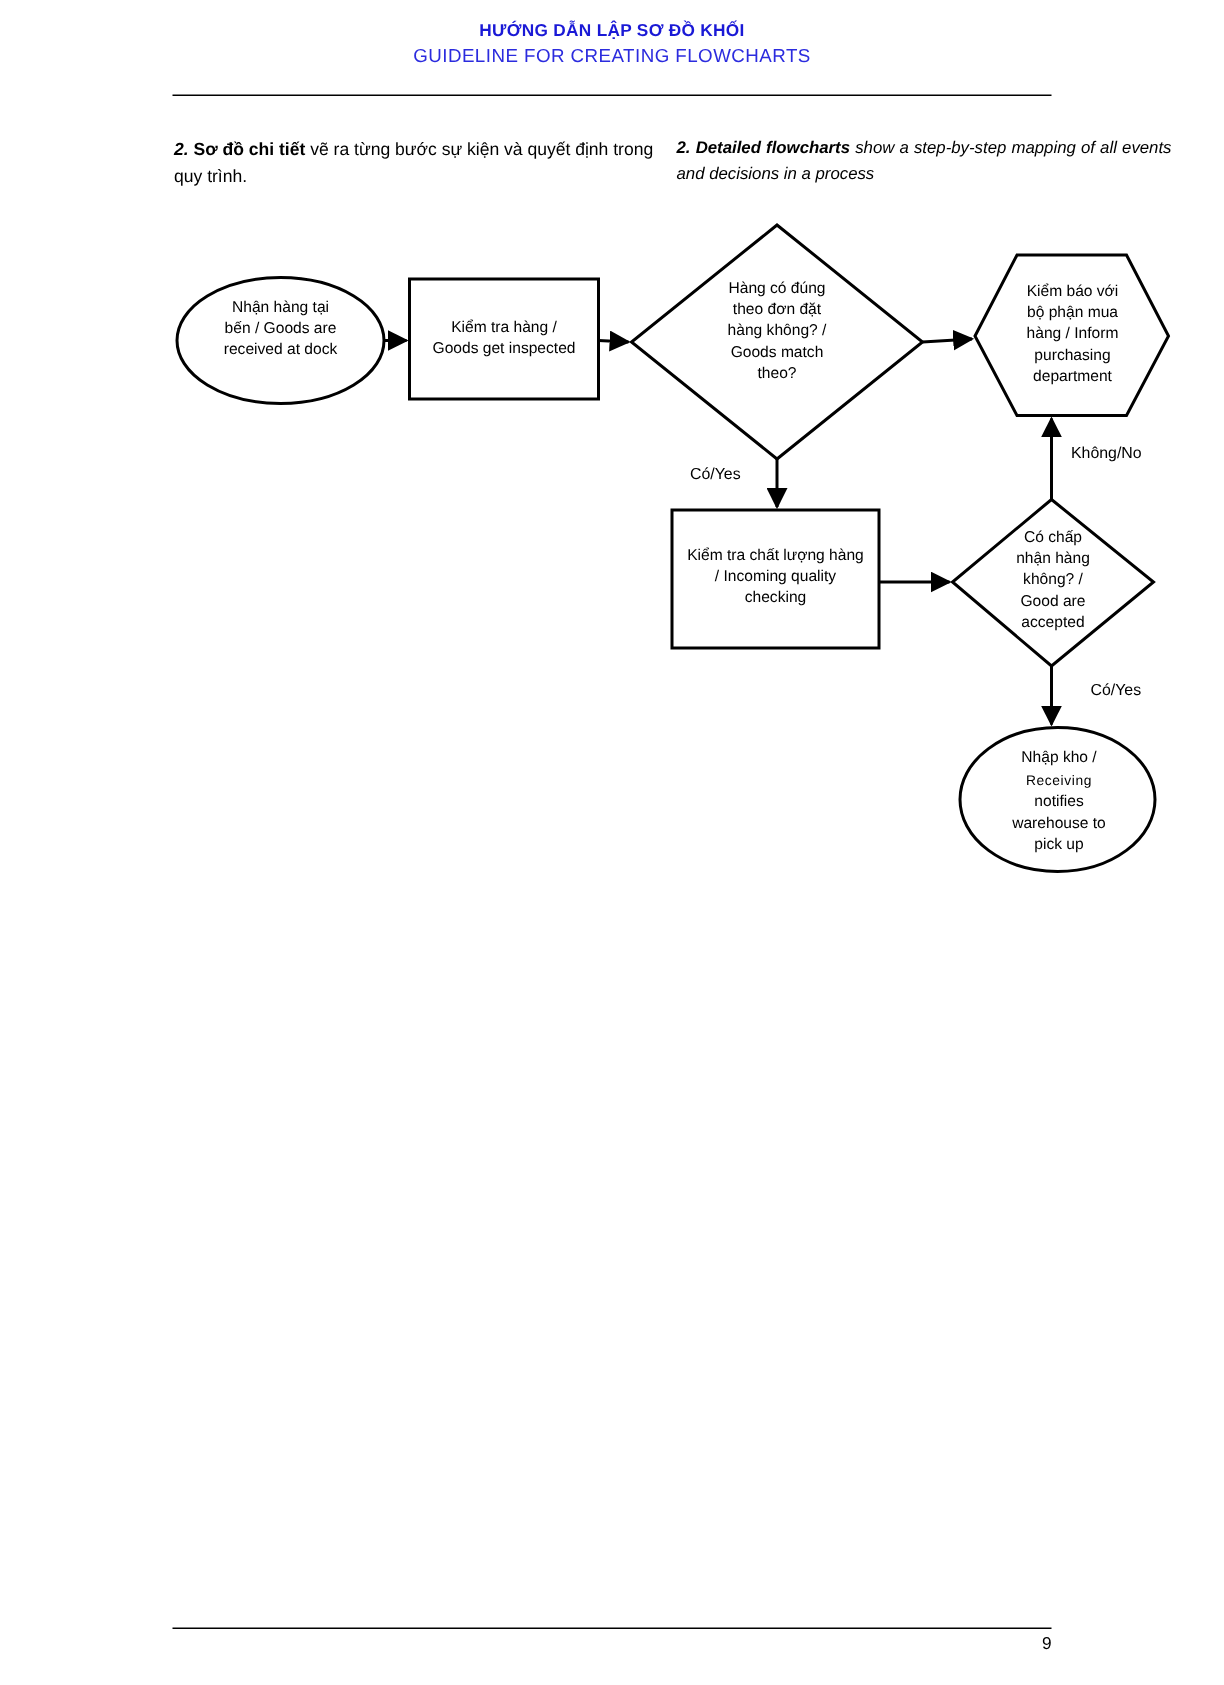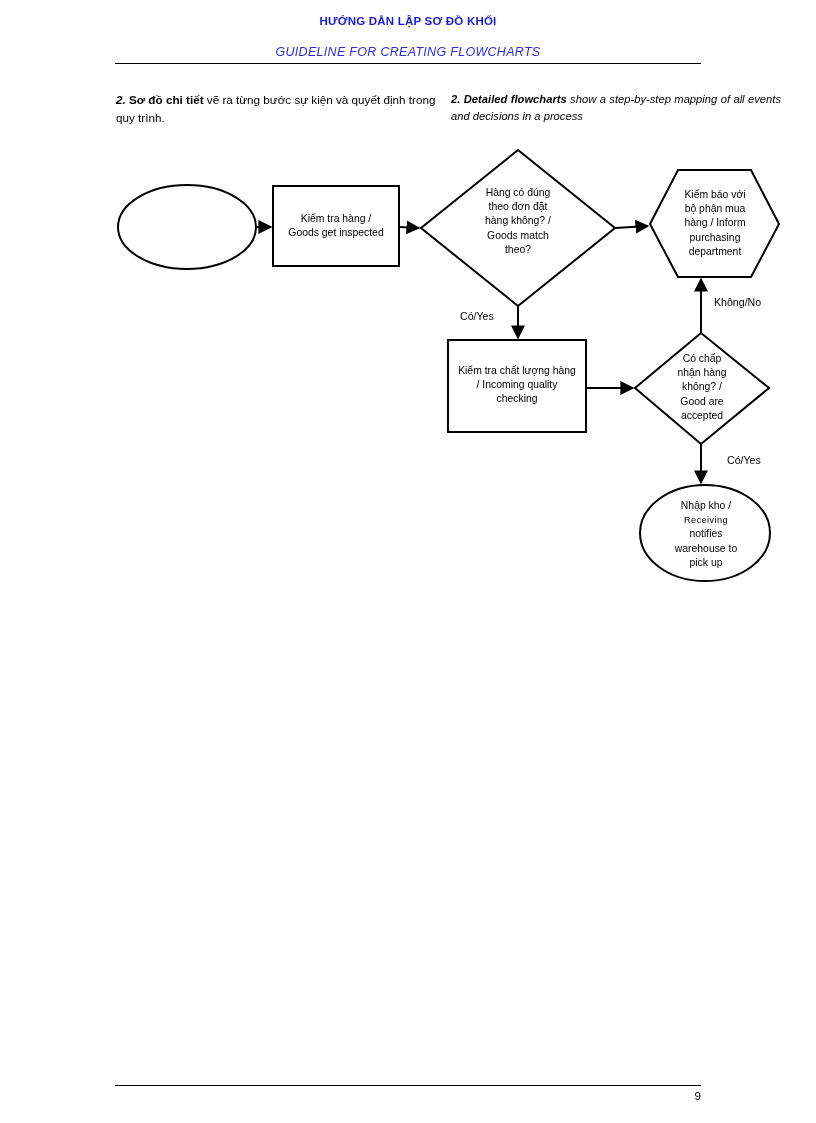--- a/index.html
+++ b/index.html
@@ -32,25 +32,23 @@
   }
   .header-line1 {
     color: #1A19D6;
     font-weight: bold;
     font-size: 11.5px;
     letter-spacing: 0.2px;
     line-height: 15px;
   }
   .header-line2 {
     color: #2B2BDE;
-    font-style: italic;
     font-size: 12.5px;
     letter-spacing: 0.3px;
     line-height: 16px;
-    margin-top: 15px;
   }
   .rule-top {
     position: absolute;
     left: 115px;
     top: 63px;
     width: 586px;
     border-top: 1px solid #000;
   }
   .rule-bottom {
     position: absolute;
@@ -170,20 +168,25 @@
 
       <line x1="518" y1="306" x2="518" y2="338" stroke="#000" stroke-width="2" marker-end="url(#arrow)"></line>
 
       <line x1="586" y1="388" x2="633" y2="388" stroke="#000" stroke-width="2" marker-end="url(#arrow)"></line>
 
       <line x1="701" y1="333" x2="701" y2="279" stroke="#000" stroke-width="2" marker-end="url(#arrow)"></line>
 
       <line x1="701" y1="444" x2="701" y2="483" stroke="#000" stroke-width="2" marker-end="url(#arrow)"></line>
     </svg>
 
+    <div class="nodetext" style="left:127px; top:199px; width:120px;">
+      <span>Nhận hàng tại</span><br>
+      <span>bến / Goods are</span><br>
+      <span>received at dock</span>
+    </div>
 
     <div class="nodetext" style="left:276px; top:212px; width:120px;">
       <span>Kiểm tra hàng /</span><br>
       <span>Goods get inspected</span>
     </div>
 
     <div class="nodetext" style="left:461px; top:186px; width:114px;">
       <span>Hàng có đúng</span><br>
       <span>theo đơn đặt</span><br>
       <span>hàng không? /</span><br>

